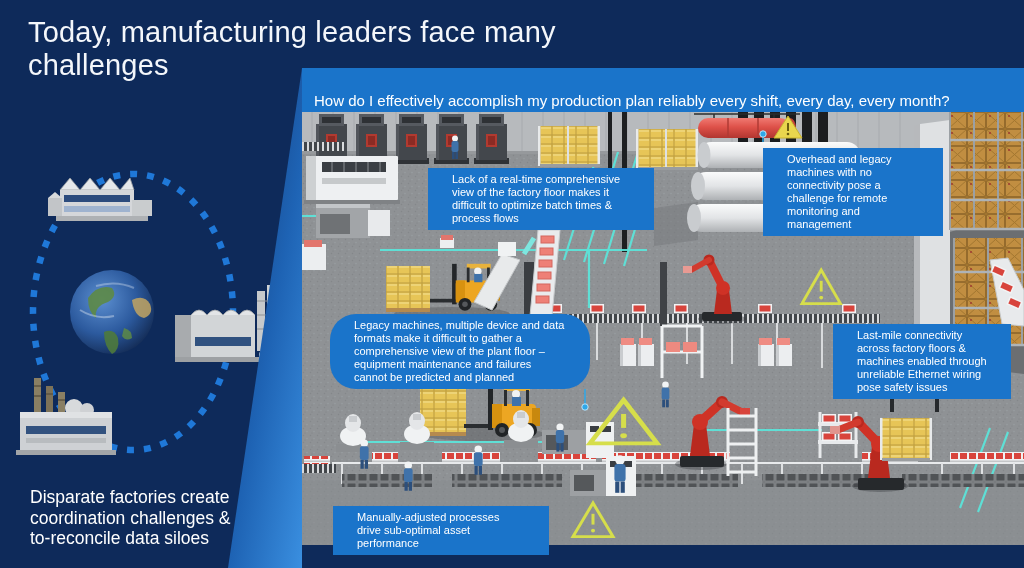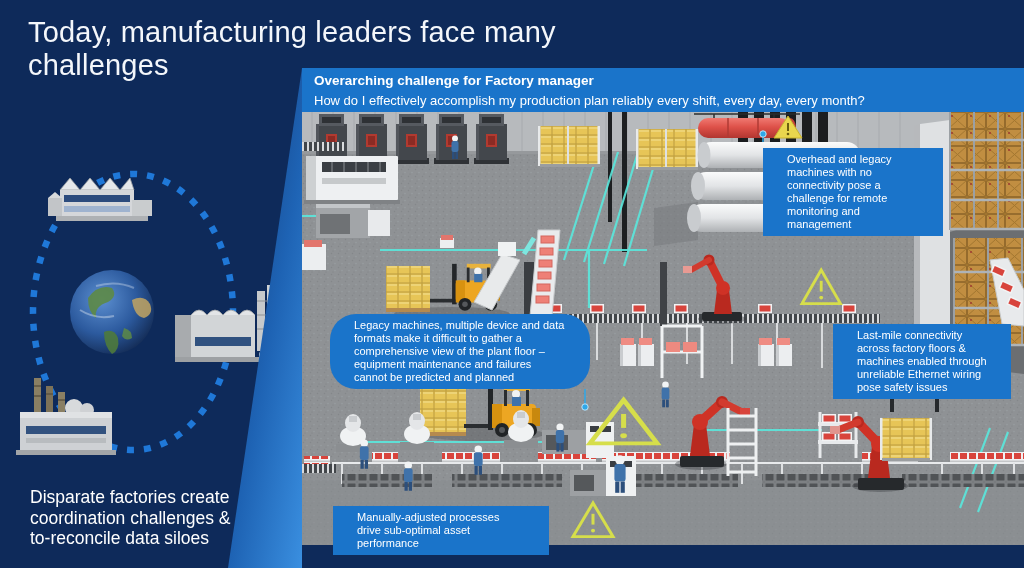--- a/index.html
+++ b/index.html
@@ -10,21 +10,21 @@
   .caption{position:absolute;left:30px;top:487px;width:268px;color:#ffffff;font-size:17.5px;
          line-height:1.18;}
   .wedge{position:absolute;left:228px;top:68px;width:74px;height:500px;
          background:linear-gradient(100deg,#10336e 0%,#1e63b4 55%,#3a8fe0 100%);
          clip-path:polygon(100% 0,100% 100%,0 100%);}
   .left-svg{position:absolute;left:0;top:60px;}
   .illu{position:absolute;left:302px;top:68px;width:722px;height:477px;}
   .banner{position:absolute;left:0;top:0;width:722px;height:44px;background:#1a74ca;color:#fff;
           box-sizing:border-box;padding:5px 8px 0 12px;}
   .banner .h{font-weight:bold;font-size:13.5px;}
-  .banner .s{font-size:13px;margin-top:5px;}
+  .banner .s{font-size:15px;margin-top:19px;}
   .scene{position:absolute;left:0;top:44px;}
   .callout{position:absolute;background:#1a74ca;color:#fff;font-size:11px;line-height:13px;
            padding:5px 24px;box-sizing:border-box;}
   #c1{left:126px;top:100px;width:226px;}
   #c2{left:461px;top:80px;width:180px;}
   #c3{left:28px;top:246px;width:260px;border-radius:26px;}
   #c4{left:531px;top:256px;width:178px;}
   #c5{left:31px;top:438px;width:216px;}
 </style>
 </head>
@@ -92,21 +92,20 @@
     </g>
   </svg>
 
   <div class="caption">Disparate factories create coordination challenges &amp; difficult-to-reconcile data siloes</div>
 
   <div class="wedge"></div>
 
   <div class="illu">
 
     <div class="banner">
-      <div class="h">Overarching challenge for Factory manager</div>
       <div class="s">How do I effectively accomplish my production plan reliably every shift, every day, every month?</div>
     </div>
 
     <svg class="scene" width="722" height="433" viewBox="0 0 722 433">
       <defs>
         <pattern id="noise" width="7" height="7" patternUnits="userSpaceOnUse">
           <rect width="7" height="7" fill="#8f9295"></rect>
           <circle cx="1.5" cy="1.5" r="0.8" fill="#84878a"></circle>
           <circle cx="5" cy="4.5" r="0.7" fill="#9aa0a3"></circle>
           <circle cx="3" cy="6" r="0.5" fill="#7b7e81"></circle>
@@ -518,18 +517,19 @@
         <use href="#wkr" transform="translate(148,24) scale(1.0)"></use>
         <use href="#wkr" transform="translate(56,328) scale(1.25)"></use>
         <use href="#wkr" transform="translate(100,350) scale(1.25)"></use>
         <use href="#wkr" transform="translate(170,334) scale(1.25)"></use>
         <use href="#wkr" transform="translate(252,312) scale(1.2)"></use>
         <use href="#wkr" transform="translate(358,270) scale(1.1)"></use>
         <use href="#wkr" transform="translate(310,344) scale(1.6)"></use>
       </g>
     </svg>
 
+    <div class="callout" id="c1">Lack of a real-time comprehensive view of the factory floor makes it difficult to optimize batch times &amp; process flows</div>
     <div class="callout" id="c2">Overhead and legacy machines with no connectivity pose a challenge for remote monitoring and  management</div>
     <div class="callout" id="c3">Legacy machines, multiple device and data formats make it difficult to gather a comprehensive view of the plant floor – equipment maintenance and failures  cannot be predicted and planned</div>
     <div class="callout" id="c4">Last-mile connectivity across factory floors &amp; machines enabled through unreliable Ethernet wiring pose safety issues</div>
     <div class="callout" id="c5">Manually-adjusted processes drive sub-optimal asset performance</div>
   </div>
 </div>
 
 </body></html>

